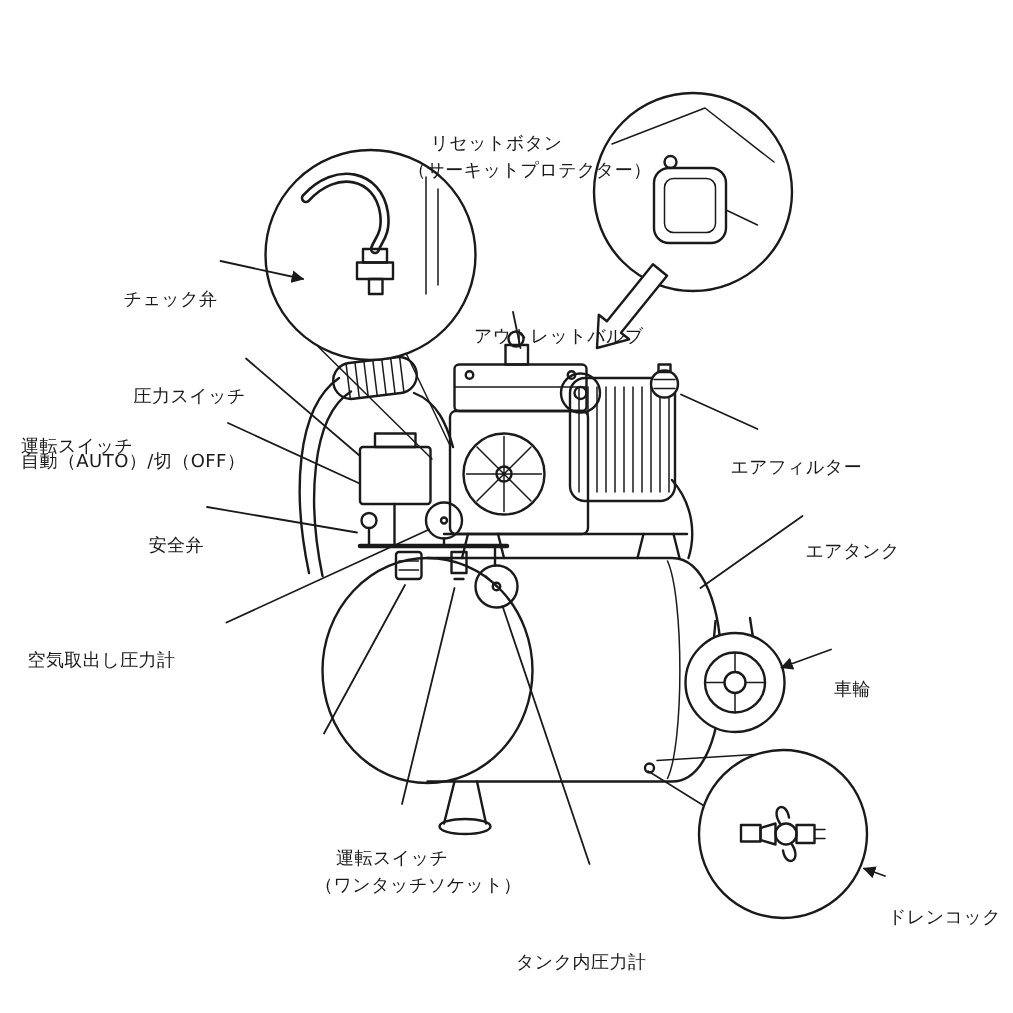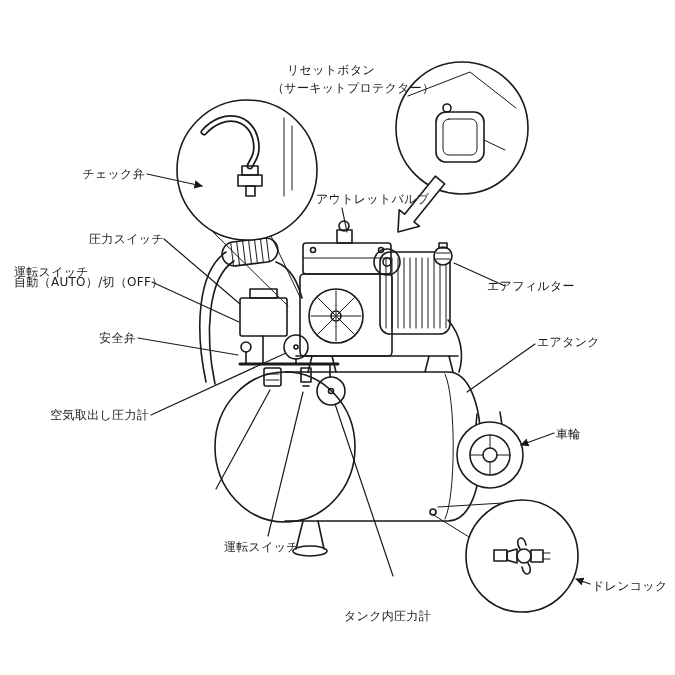--- a/index.html
+++ b/index.html
@@ -11,20 +11,21 @@
     font-family:"DejaVu Sans", sans-serif;
   }
   .art{position:absolute;left:0;top:0;}
   .lbl{
     position:absolute;
     font-size:12px;
     line-height:16px;
     color:#1a1a1a;
     white-space:nowrap;
     letter-spacing:0.3px;
+    margin-top:25px;
   }
   .ra{text-align:right;}
 </style>
 </head>
 <body>
 
 <div class="canvas">
 
   <svg class="art" width="675" height="675" viewBox="0 0 675 675">
     <defs>
@@ -179,24 +180,25 @@
 
   <span class="lbl" style="left:14px;top:264px;">運転スイッチ</span>
   <span class="lbl" style="left:14px;top:274px;">自動（AUTO）/切（OFF）</span>
 
   <span class="lbl" style="left:487px;top:278px;text-align:center;">エアフィルター</span>
 
   <span class="lbl ra" style="right:539px;top:330px;">安全弁</span>
 
   <span class="lbl" style="left:537px;top:334px;">エアタンク</span>
 
-  <span class="lbl ra" style="right:526px;top:407px;">空気取出し圧力計</span>
+  <span class="lbl ra" style="right:558px;top:407px;">空気取出し圧力計</span>
 
   <span class="lbl" style="left:556px;top:426px;text-align:center;">車輪</span>
 
 
   <span class="lbl" style="left:224px;top:539px;">運転スイッチ</span>
+  <span class="lbl" style="left:210px;top:557px;">（ワンタッチソケット）</span>
 
   <span class="lbl" style="left:344px;top:608px;">タンク内圧力計</span>
 
   <span class="lbl" style="left:592px;top:578px;">ドレンコック</span>
 
 </div>
 
 </body></html>

